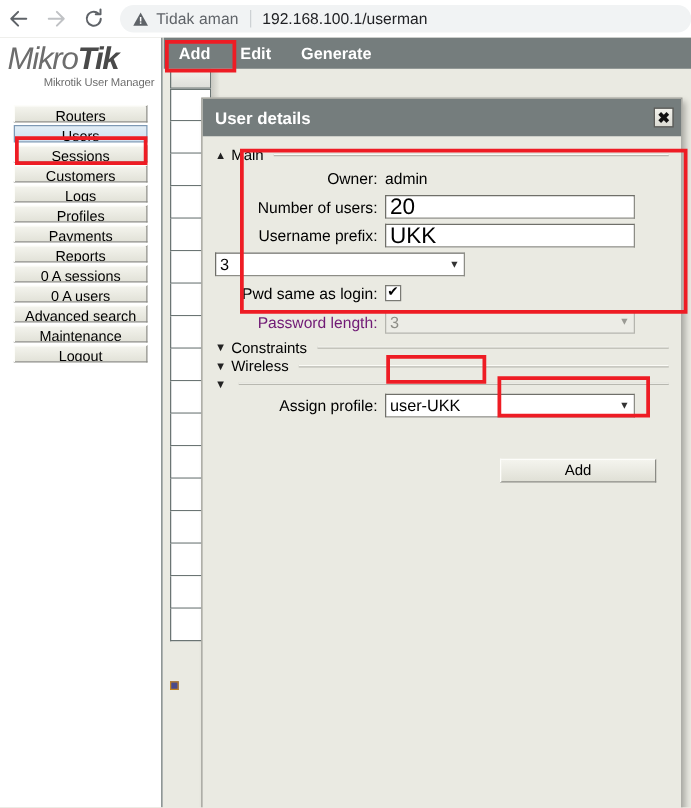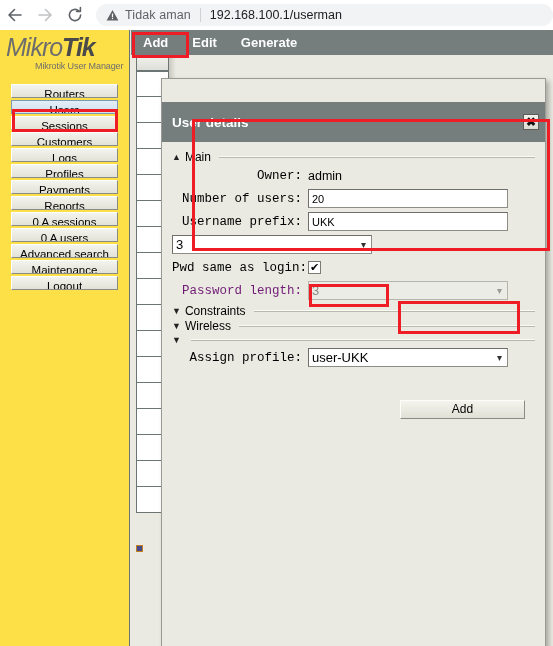--- a/index.html
+++ b/index.html
@@ -48,21 +48,21 @@
 
   
   #page{
     position:absolute;left:0;top:30px;width:553px;height:616px;
     background:#eaeae2;overflow:hidden;
   }
 
   
   #left-col{
     position:absolute;left:0;top:0;width:130px;height:616px;
-    background:#fde047;
+    background:#ffffff;
     border-right:1px solid #6b7574;
     box-sizing:border-box;
   }
   #logo-wrap{padding:4px 0 0 6px;}
   #logo{
     font-family:"Liberation Sans", sans-serif;
     font-size:25px;font-style:italic;color:#6d6d6d;
     letter-spacing:-1px;line-height:26px;
     white-space:nowrap;
   }
@@ -131,23 +131,23 @@
   
   #dialog{
     position:absolute;left:161px;top:48px;width:385px;height:592px;
     background:#eaeae2;
     border:1px solid #9a9a94;
     box-shadow:3px 3px 5px rgba(0,0,0,.28);
     box-sizing:border-box;
     overflow:hidden;
   }
   #dlg-title{
-    height:40px;background:#757d7d;
+    height:30px;background:#757d7d;
     display:flex;align-items:center;justify-content:space-between;
-    padding:0 6px 0 10px;box-sizing:border-box;margin-top:23px;
+    padding:0 6px 0 10px;box-sizing:border-box;
   }
   #dlg-title-text{
     color:#fff;font-size:13.5px;font-weight:bold;white-space:nowrap;
   }
   #dlg-close{
     width:16px;height:16px;
     background:linear-gradient(#f2f2ec,#dcdcd4);
     border:1px solid #5c5c58;
     display:flex;align-items:center;justify-content:center;
     font-size:12px;line-height:12px;font-weight:bold;color:#111;
@@ -171,29 +171,28 @@
   .sect-label{padding-right:2px;}
 
   
   .frow{
     display:flex;align-items:center;height:21px;margin-bottom:2px;
   }
   .flabel{
     width:136px;text-align:right;padding-right:6px;
     font-size:12.5px;color:#000;white-space:nowrap;
     box-sizing:border-box;
-    font-family:Liberation Mono, monospace;
   }
   .flabel.dim{color:#701a75;}
   .fval{font-size:12.5px;color:#000;}
   .inp{
     width:200px;height:19px;background:#fff;
     border:1px solid #8d8d86;
     border-top-color:#6f6f69;border-left-color:#6f6f69;
-    font-size:11px;color:#000;padding:0 3px;line-height:17px;
+    font-size:18px;color:#000;padding:0 3px;line-height:17px;
     box-sizing:border-box;font-family:"Liberation Sans", sans-serif;
     outline:none;
   }
   .sel{
     width:200px;height:19px;background:#fff;
     border:1px solid #8d8d86;
     border-top-color:#6f6f69;border-left-color:#6f6f69;
     font-size:13px;color:#000;padding:0 3px;line-height:17px;
     box-sizing:border-box;
     display:flex;align-items:center;justify-content:space-between;

